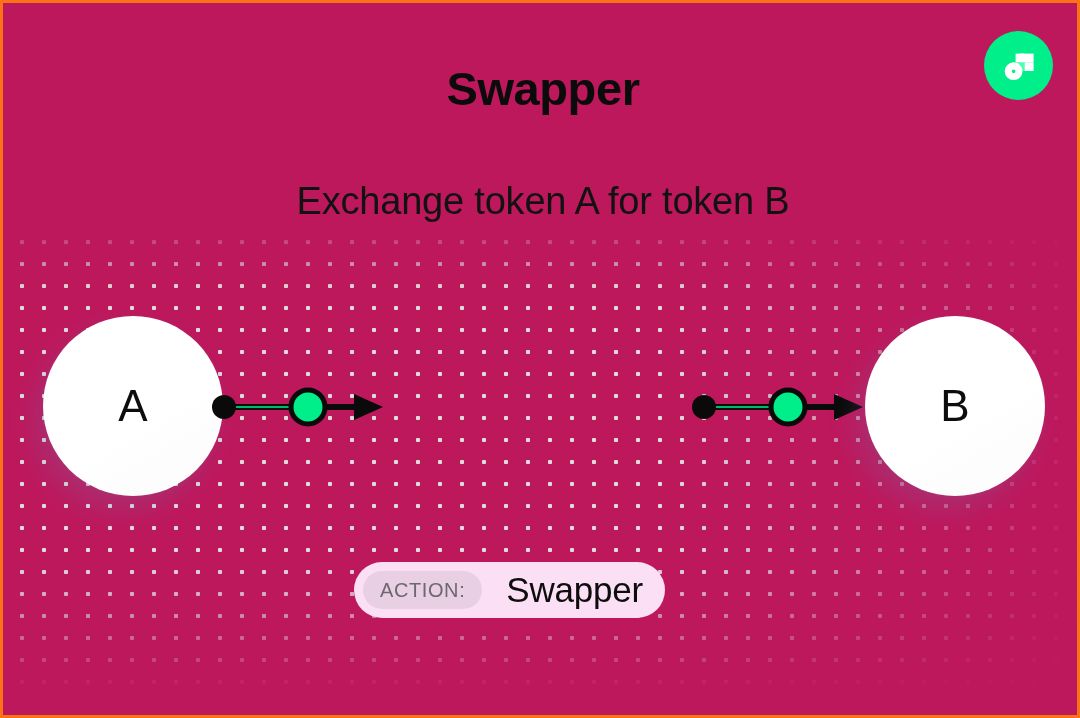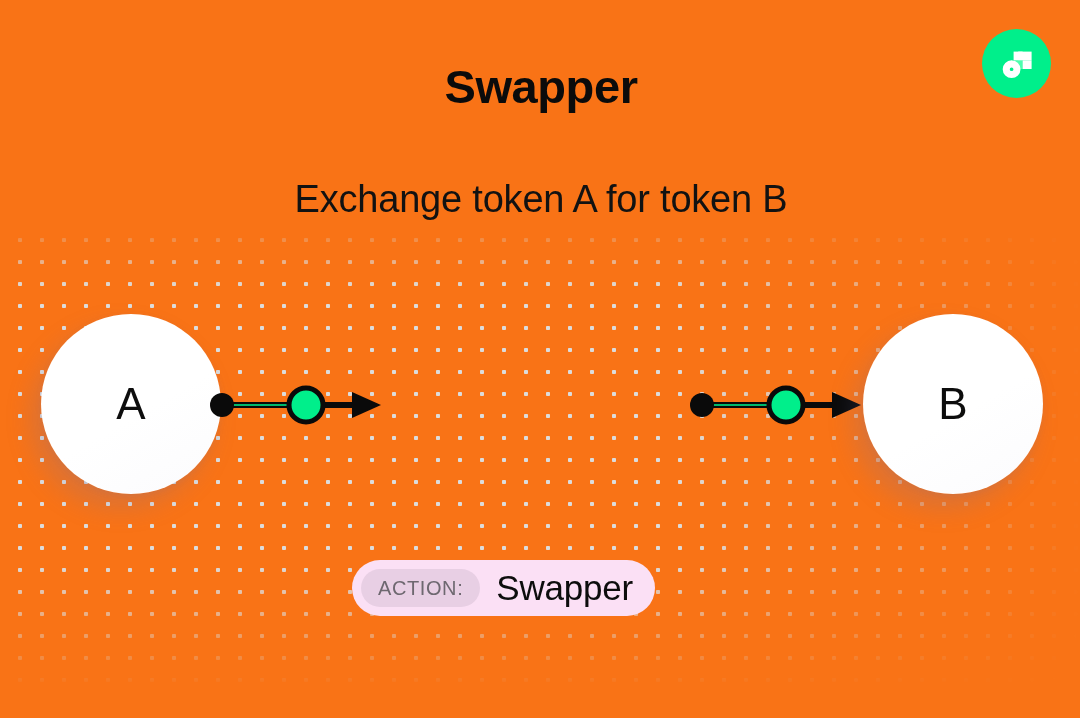--- a/index.html
+++ b/index.html
@@ -12,22 +12,22 @@
   body {
     font-family: "Liberation Sans", sans-serif;
   }
 
   
   .canvas {
     position: relative;
     width: 1080px;
     height: 718px;
     box-sizing: border-box;
-    border: 1px solid #f97316;
-    background: #f97316;
+    border: 3px solid #f97316;
+    background: #be185d;
     overflow: hidden;
   }
 
   
   .dot-grid {
     position: absolute;
     left: 0;
     top: 222px;
     width: 1080px;
     height: 470px;
@@ -138,21 +138,21 @@
   .action-badge {
     position: absolute;
     left: 351px;
     top: 559px;
     height: 56px;
     padding: 0 22px 0 9px;
     border-radius: 28px;
     background: #fbe0f5;
     display: flex;
     align-items: center;
-    gap: 16px;
+    gap: 24px;
   }
 
   .action-chip {
     height: 38px;
     padding: 0 17px;
     border-radius: 19px;
     background: #e8cfe4;
     display: flex;
     align-items: center;
     font-size: 20px;

